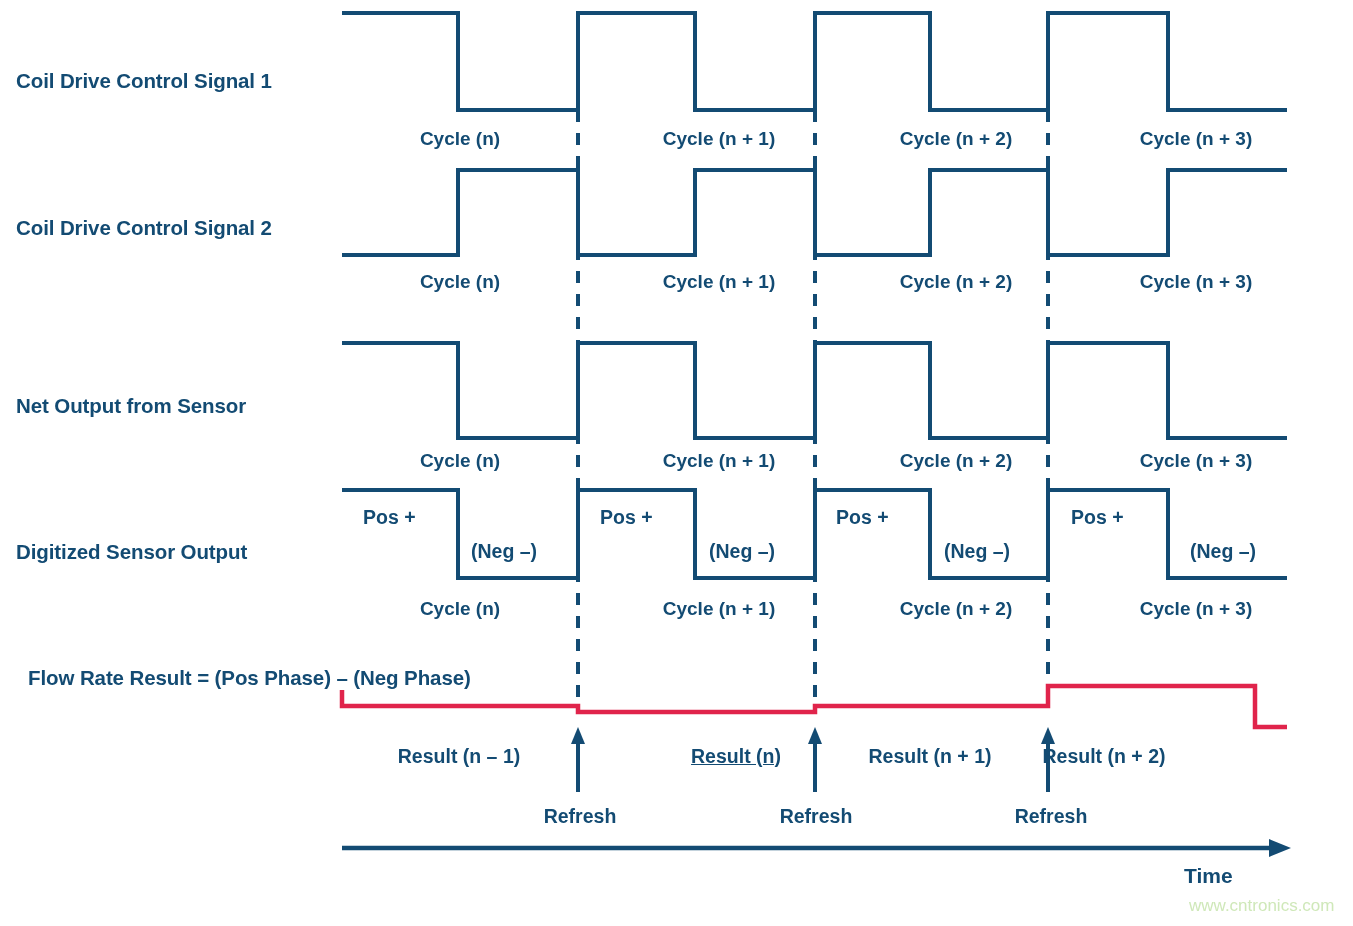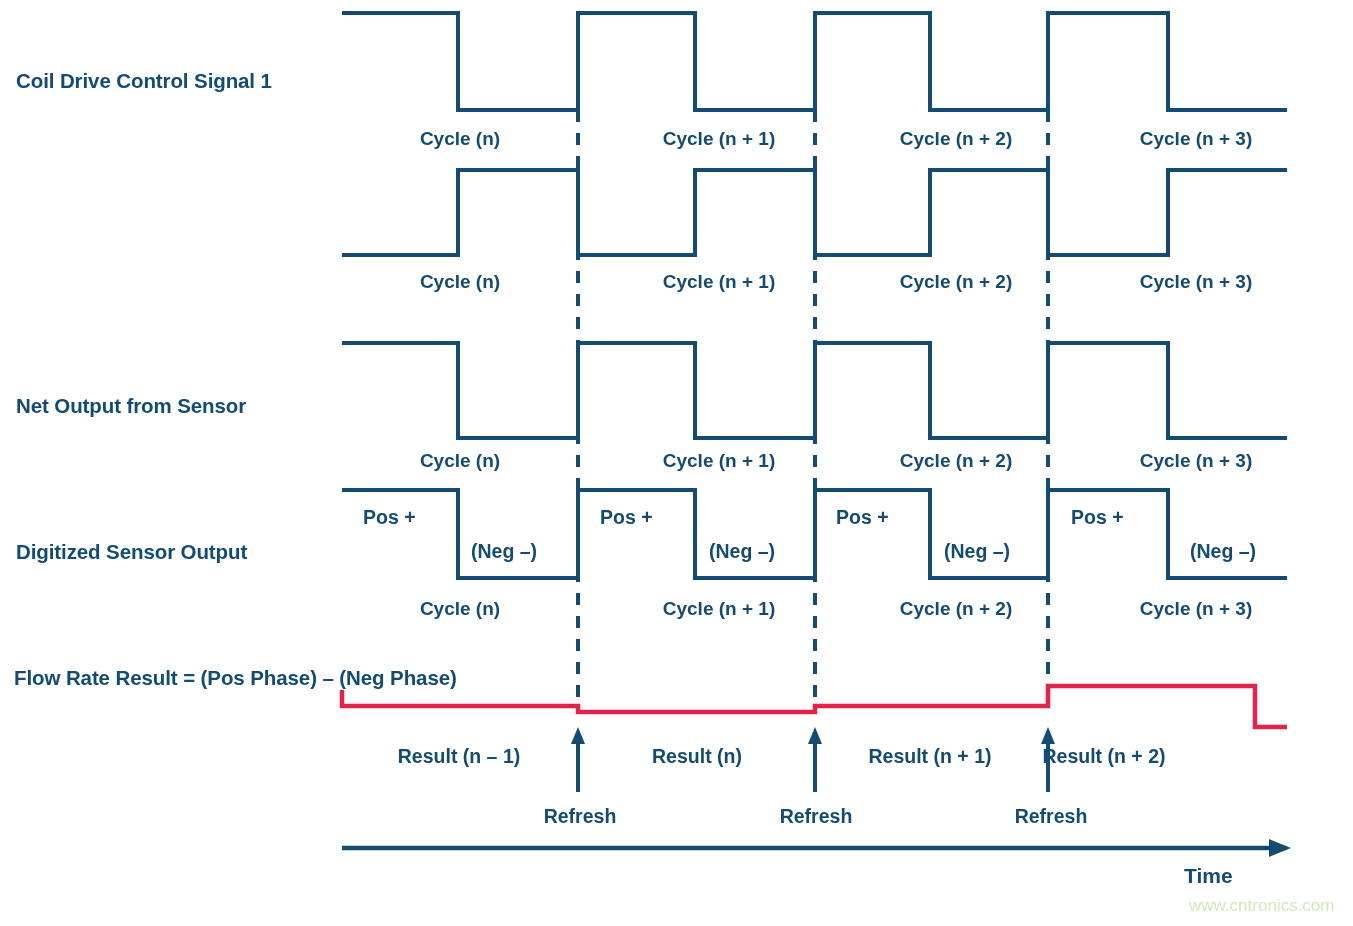--- a/index.html
+++ b/index.html
@@ -100,23 +100,24 @@
       <polygon points="1048,727 1041,744 1055,744" fill="#134B73"></polygon>
     </g>
 
     <g>
       <line x1="342" y1="848" x2="1275" y2="848" stroke="#134B73" stroke-width="4.5"></line>
       <polygon points="1291,848 1269,839 1269,857" fill="#134B73"></polygon>
     </g>
   </svg>
 
   <div class="lbl row-label" style="left:16px; top:69px;">Coil Drive Control Signal 1</div>
+  <div class="lbl row-label" style="left:16px; top:216px;">Coil Drive Control Signal 2</div>
   <div class="lbl row-label" style="left:16px; top:394px;">Net Output from Sensor</div>
   <div class="lbl row-label" style="left:16px; top:540px;">Digitized Sensor Output</div>
-  <div class="lbl row-label" style="left:14px; top:666px;">Flow Rate Result = (Pos Phase) – (Neg Phase)</div>
+  <div class="lbl row-label" style="left:28px; top:666px;">Flow Rate Result = (Pos Phase) – (Neg Phase)</div>
 
   <div class="lbl cycle-label centered" style="left:460px; top:128px;">Cycle (n)</div>
   <div class="lbl cycle-label centered" style="left:719px; top:128px;">Cycle (n + 1)</div>
   <div class="lbl cycle-label centered" style="left:956px; top:128px;">Cycle (n + 2)</div>
   <div class="lbl cycle-label centered" style="left:1196px; top:128px;">Cycle (n + 3)</div>
 
   <div class="lbl cycle-label centered" style="left:460px; top:271px;">Cycle (n)</div>
   <div class="lbl cycle-label centered" style="left:719px; top:271px;">Cycle (n + 1)</div>
   <div class="lbl cycle-label centered" style="left:956px; top:271px;">Cycle (n + 2)</div>
   <div class="lbl cycle-label centered" style="left:1196px; top:271px;">Cycle (n + 3)</div>
@@ -137,21 +138,21 @@
   <div class="lbl phase-label" style="left:600px; top:506px;">Pos +</div>
   <div class="lbl phase-label" style="left:709px; top:540px;">(Neg –)</div>
 
   <div class="lbl phase-label" style="left:836px; top:506px;">Pos +</div>
   <div class="lbl phase-label" style="left:944px; top:540px;">(Neg –)</div>
 
   <div class="lbl phase-label" style="left:1071px; top:506px;">Pos +</div>
   <div class="lbl phase-label" style="left:1190px; top:540px;">(Neg –)</div>
 
   <div class="lbl result-label centered" style="left:459px; top:745px;text-align:center;">Result (n – 1)</div>
-  <div class="lbl result-label centered" style="left:697px; top:745px;">Result (n)</div>
+  <div class="lbl result-label centered" style="left:736px; top:745px;text-decoration:underline;">Result (n)</div>
   <div class="lbl result-label centered" style="left:930px; top:745px;">Result (n + 1)</div>
   <div class="lbl result-label centered" style="left:1104px; top:745px;">Result (n + 2)</div>
 
   <div class="lbl refresh-label centered" style="left:580px; top:805px;">Refresh</div>
   <div class="lbl refresh-label centered" style="left:816px; top:805px;">Refresh</div>
   <div class="lbl refresh-label centered" style="left:1051px; top:805px;">Refresh</div>
 
   <div class="lbl time-label" style="left:1184px; top:864px;">Time</div>
 
   <div class="watermark" style="left:1154px; top:896px;margin-left:35px;">www.cntronics.com</div>

